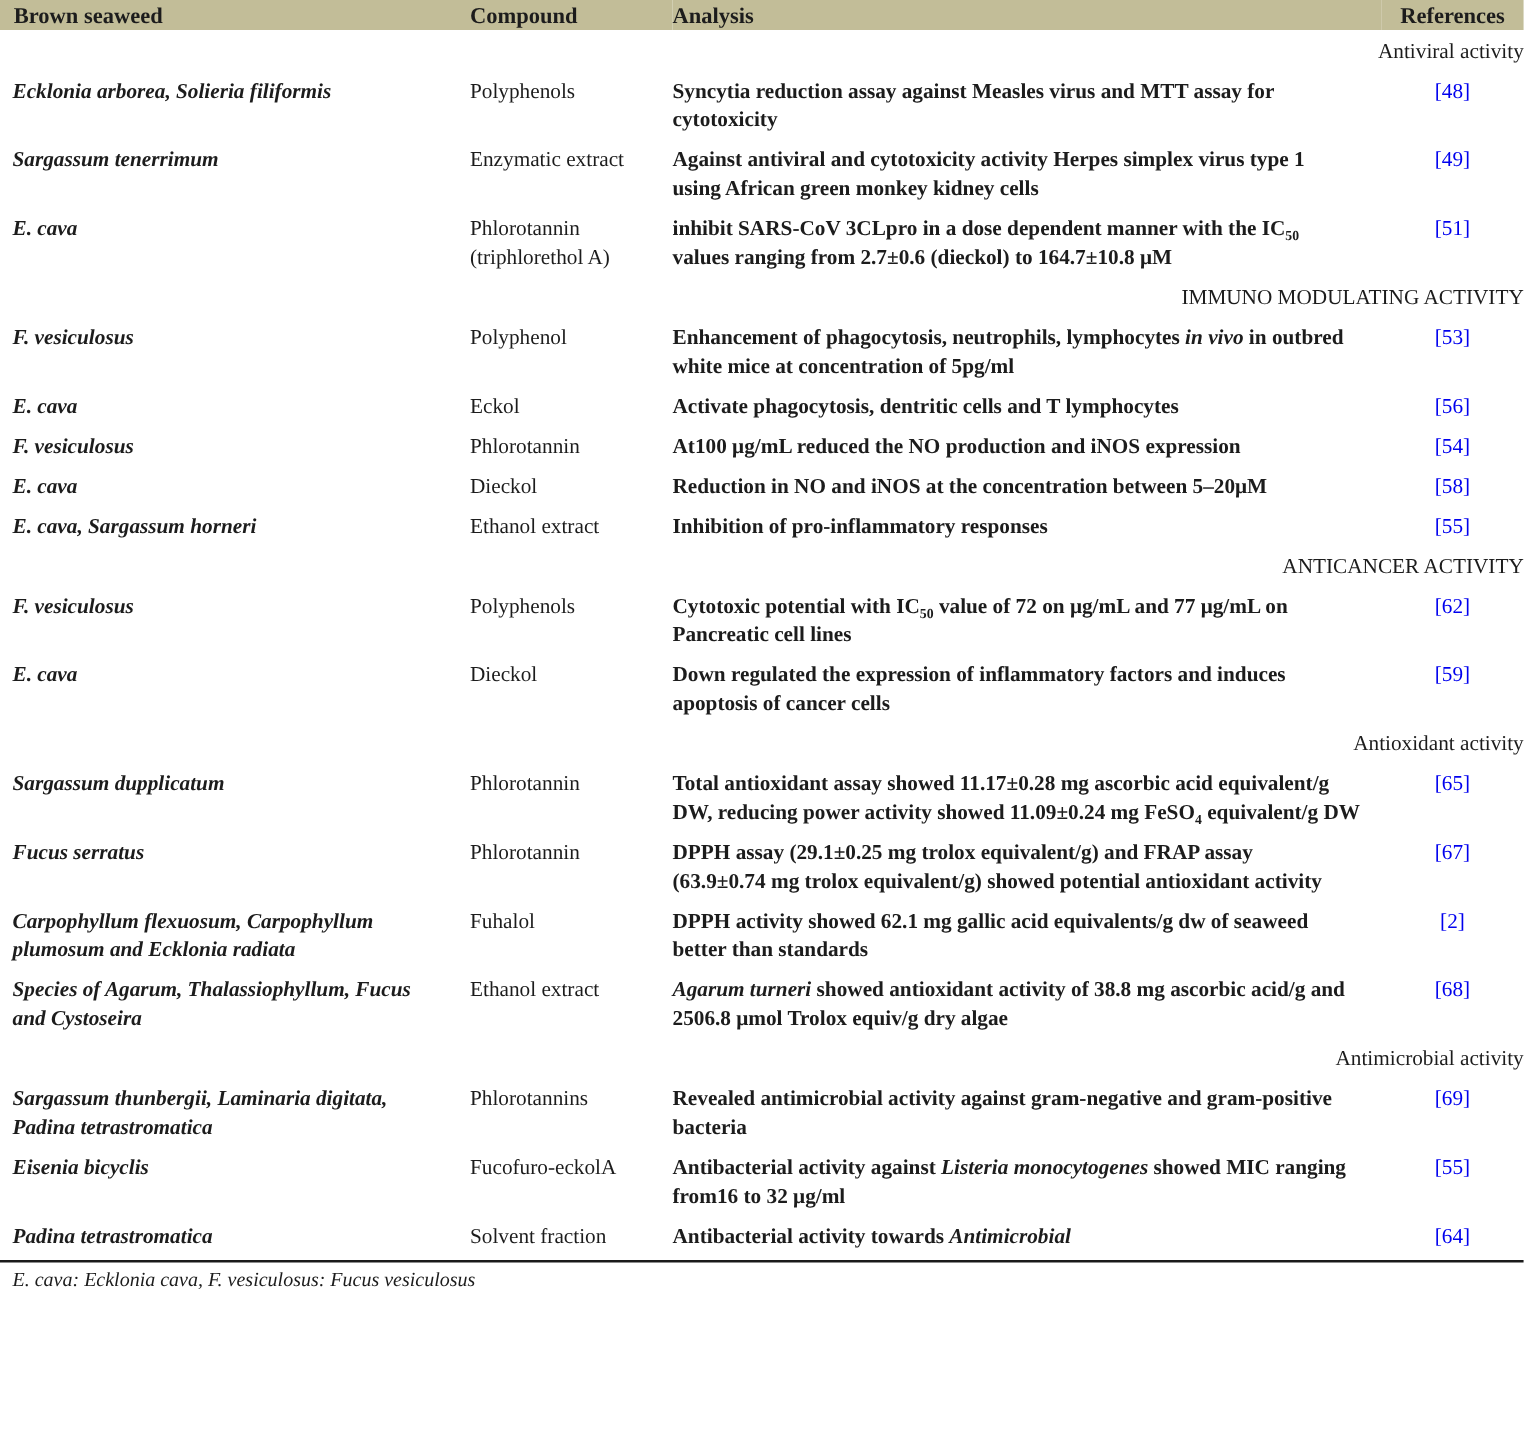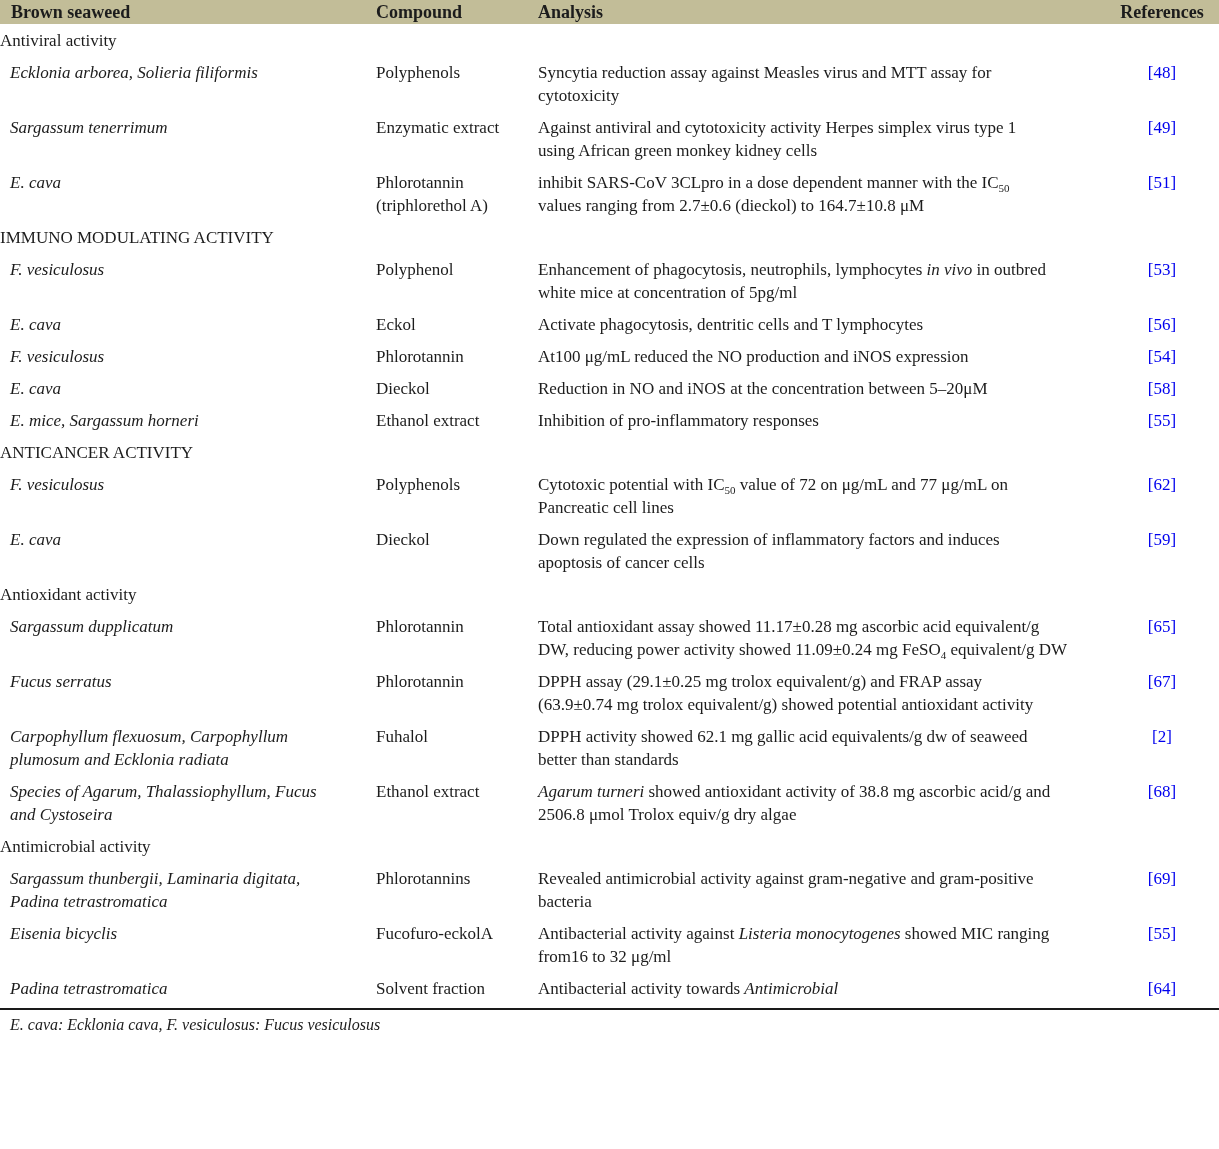--- a/index.html
+++ b/index.html
@@ -42,26 +42,27 @@
   tbody td {
     font-size: 17px;
     line-height: 23px;
     vertical-align: top;
     padding: 5px 0 4px 0;
   }
   td.seaweed-cell {
     font-style: italic;
     padding-left: 10px;
     padding-right: 8px;
+    font-weight: bold;
   }
   td.compound-cell { padding-right: 6px; }
-  td.analysis-cell { padding-right: 10px; }
+  td.analysis-cell { padding-right: 10px; font-weight: bold; }
   td.ref-cell { text-align: center; }
   td.section-cell {
-    text-align: left;
+    text-align: right;
     font-size: 17px;
   }
   .it { font-style: italic; }
   .sub {
     font-size: 11px;
     vertical-align: sub;
     line-height: 0;
     margin-top: 18px;
   }
   a.ref-link {
@@ -141,21 +142,21 @@
         <td class="analysis-cell">At100 μg/mL reduced the NO production and iNOS expression</td>
         <td class="ref-cell"><a class="ref-link" href="#">[54]</a></td>
       </tr>
       <tr>
         <td class="seaweed-cell">E. cava</td>
         <td class="compound-cell">Dieckol</td>
         <td class="analysis-cell">Reduction in NO and iNOS at the concentration between 5–20μM</td>
         <td class="ref-cell"><a class="ref-link" href="#">[58]</a></td>
       </tr>
       <tr>
-        <td class="seaweed-cell">E. mice, Sargassum horneri</td>
+        <td class="seaweed-cell">E. cava, Sargassum horneri</td>
         <td class="compound-cell">Ethanol extract</td>
         <td class="analysis-cell">Inhibition of pro-inflammatory responses</td>
         <td class="ref-cell"><a class="ref-link" href="#">[55]</a></td>
       </tr>
       <tr>
         <td colspan="4" class="section-cell">ANTICANCER ACTIVITY</td>
       </tr>
       <tr>
         <td class="seaweed-cell">F. vesiculosus</td>
         <td class="compound-cell">Polyphenols</td>

